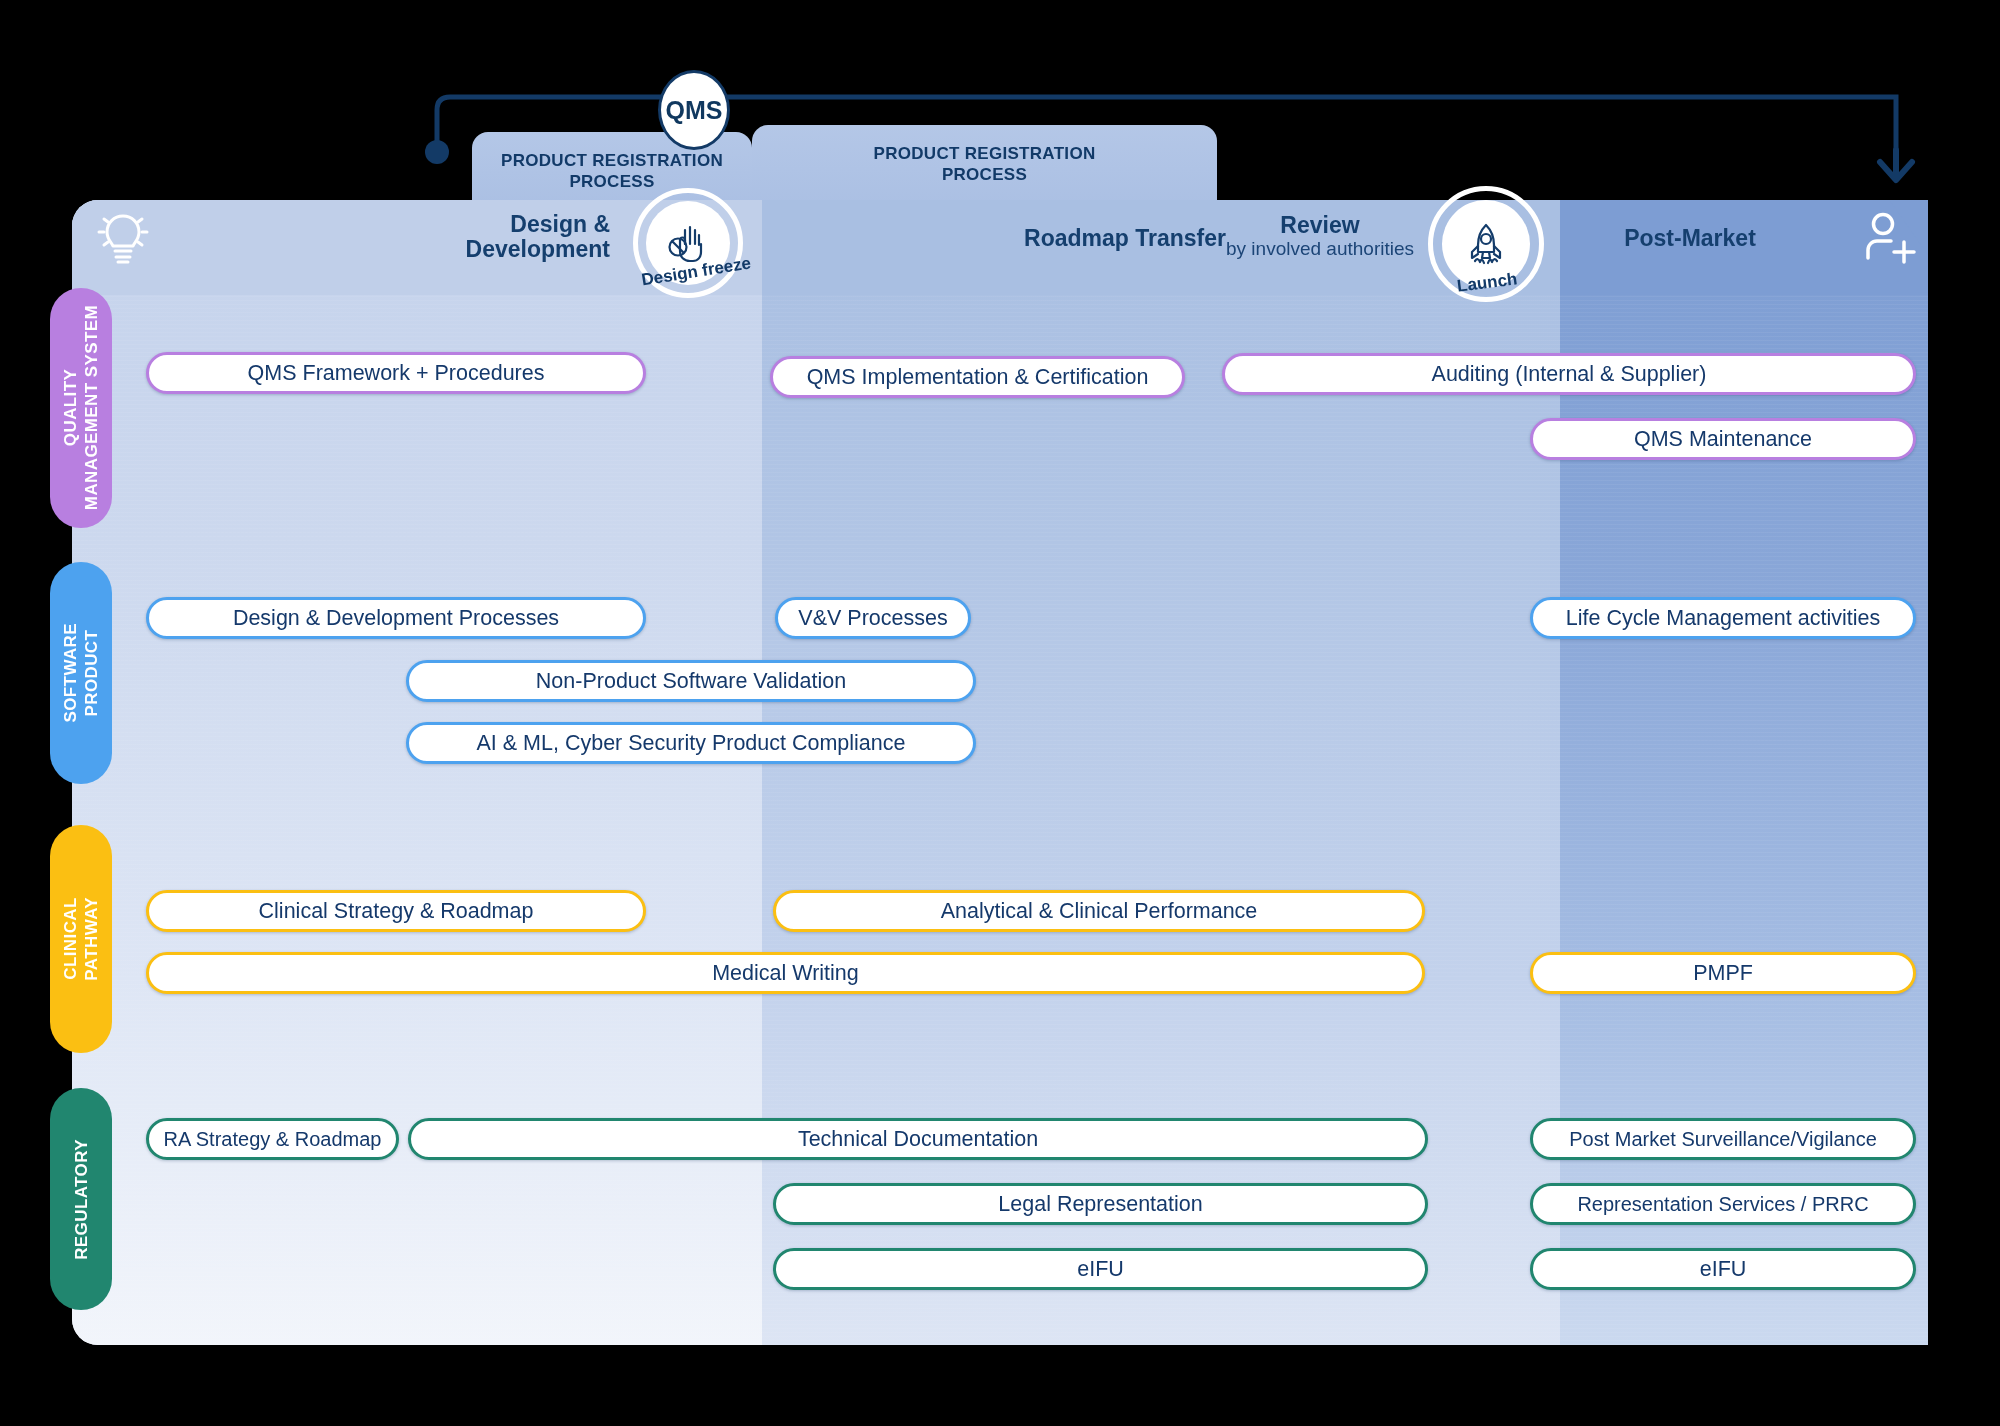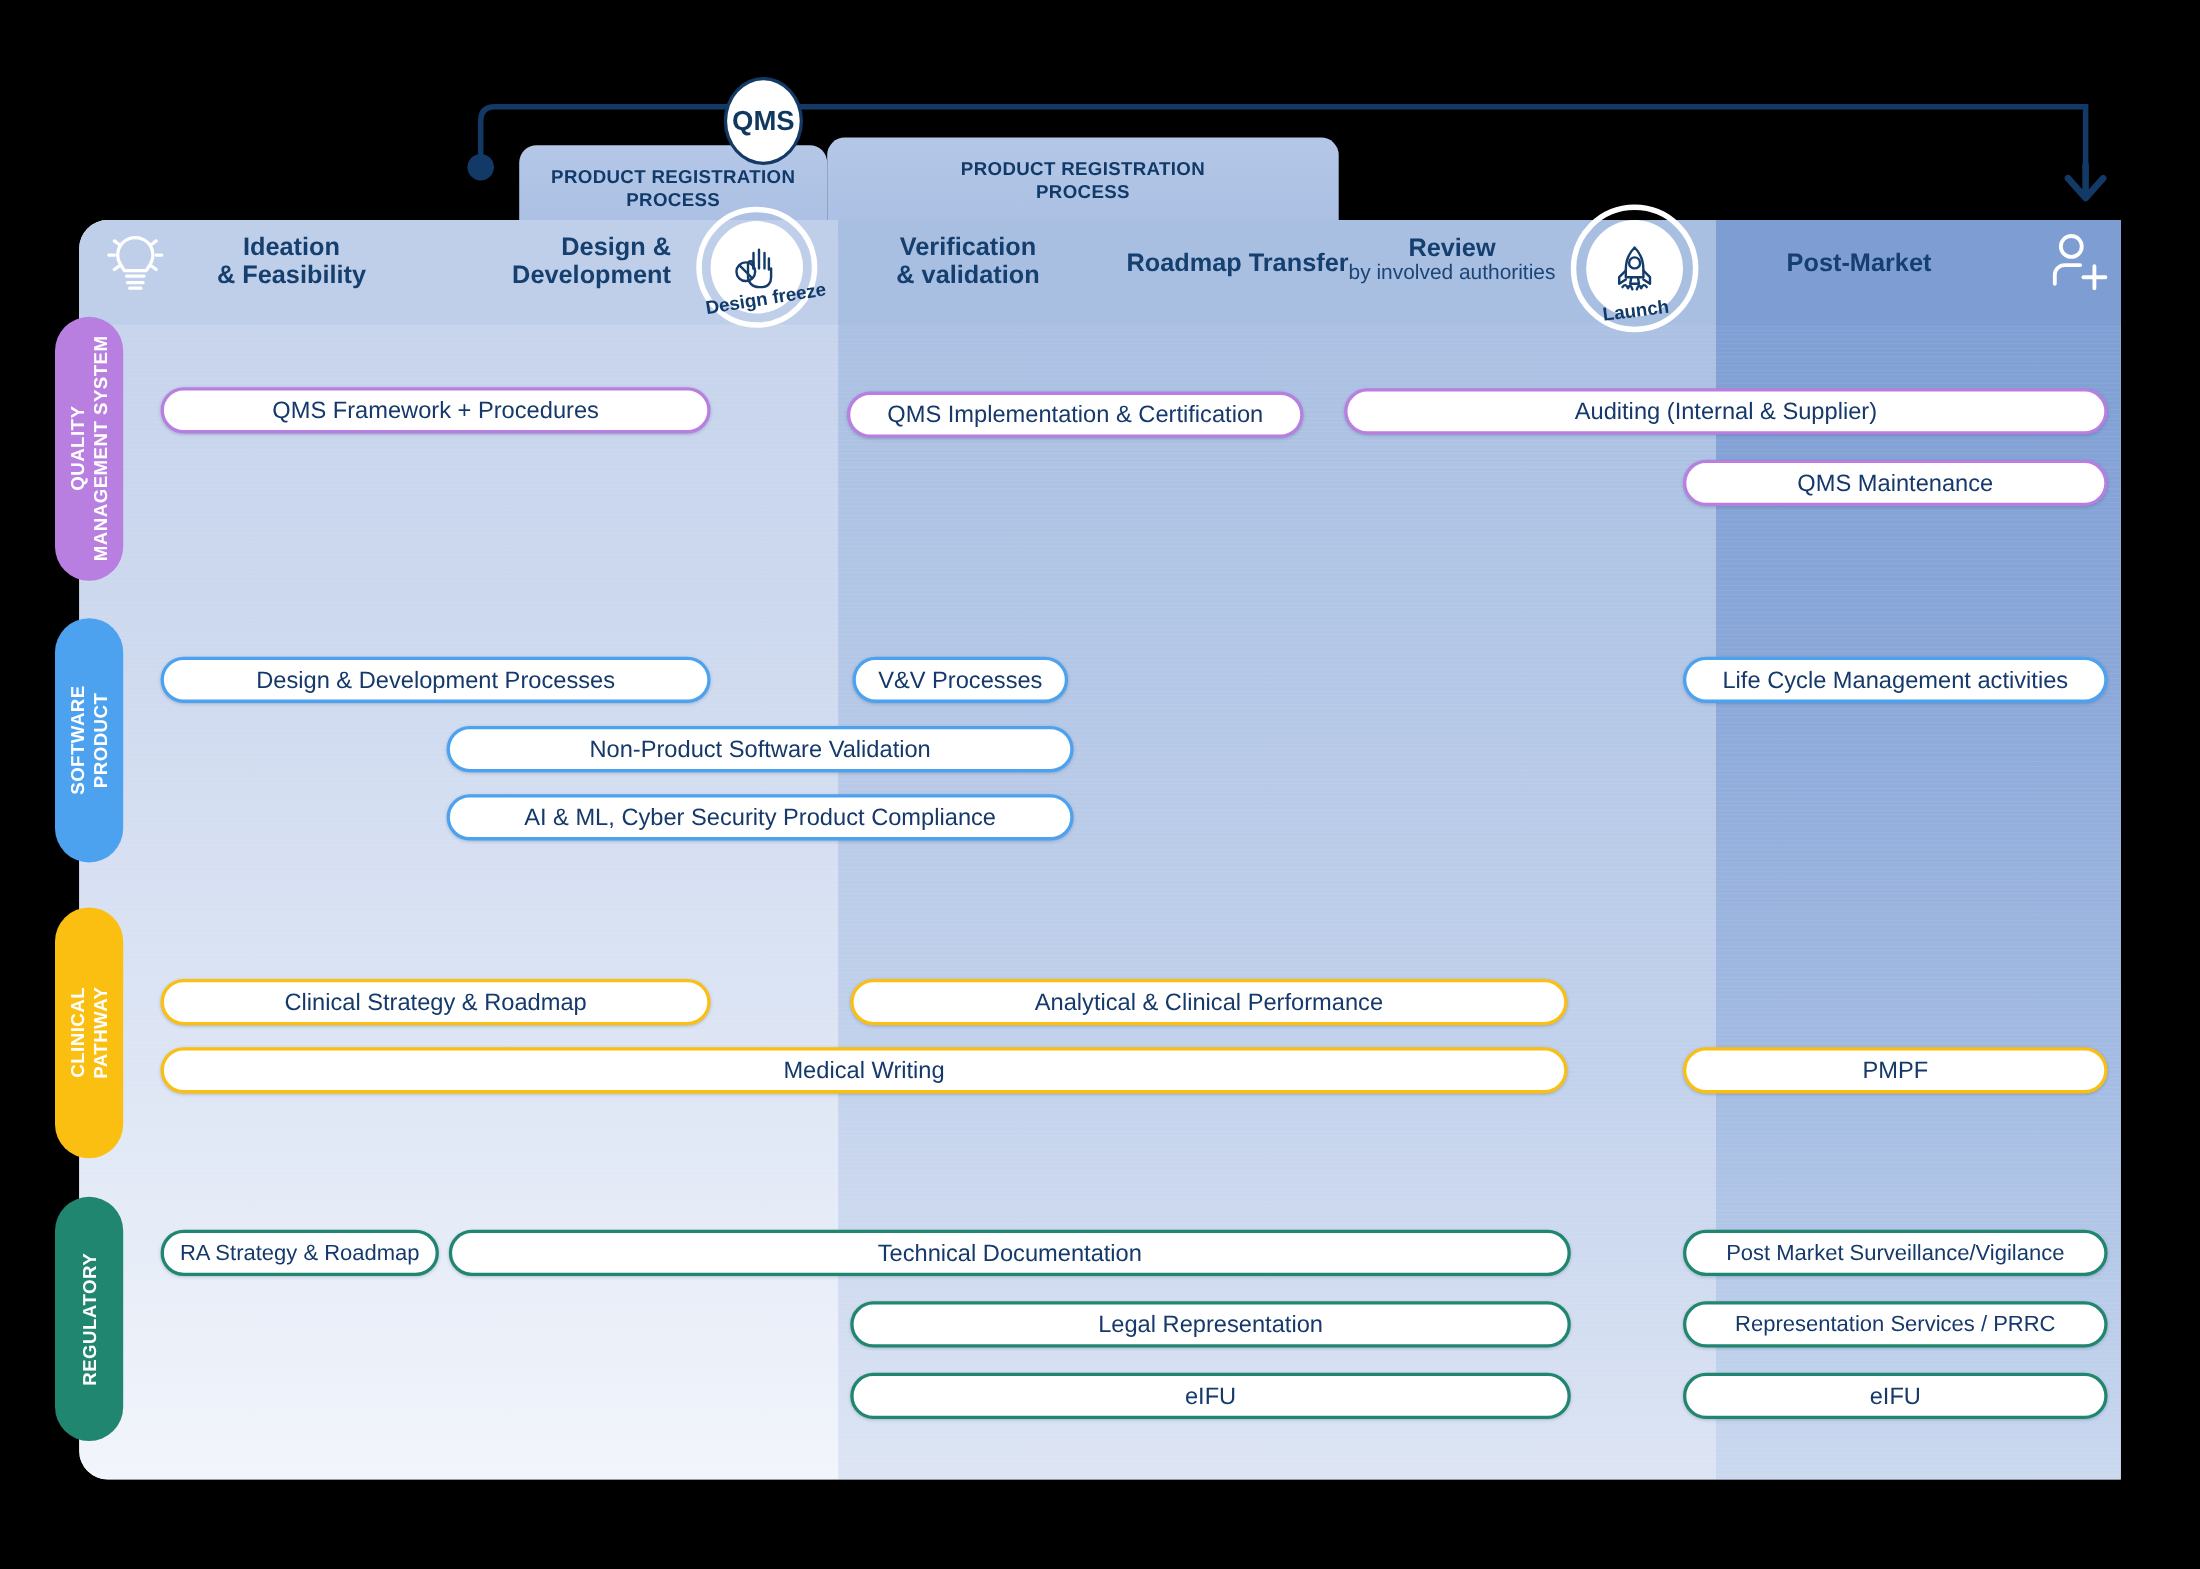--- a/index.html
+++ b/index.html
@@ -255,28 +255,22 @@
     <div class="hdr-seg hdr-light" style="left:0; width:690px;"></div>
     <div class="hdr-seg hdr-mid" style="left:690px; width:798px;"></div>
     <div class="hdr-seg hdr-dark" style="left:1488px; width:368px;
                 clip-path: polygon(0 0, 100% 0, 100% 100%, 0 100%);"></div>
 
     <div style="position:absolute; right:0; top:0; width:70px; height:95px;
                 background:#7d9dd3;
                 clip-path: polygon(0 0, 45% 0, 100% 58%, 100% 100%, 0 100%);"></div>
   </div>
 
-  <div class="hdr-label" style="left:150px; top:212px; width:230px;">
-    Ideation<br>&amp; Feasibility
-  </div>
   <div class="hdr-label" style="left:350px; top:212px; width:260px;text-align:right;">
     Design &amp;<br>Development
-  </div>
-  <div class="hdr-label" style="left:755px; top:212px; width:250px;">
-    Verification<br>&amp; validation
   </div>
   <div class="hdr-label" style="left:1000px; top:226px; width:250px;">
     Roadmap Transfer
   </div>
   <div class="hdr-label" style="left:1185px; top:213px; width:270px;">
     Review<span class="sub">by involved authorities</span>
   </div>
   <div class="hdr-label" style="left:1545px; top:226px; width:290px;">
     Post-Market
   </div>

